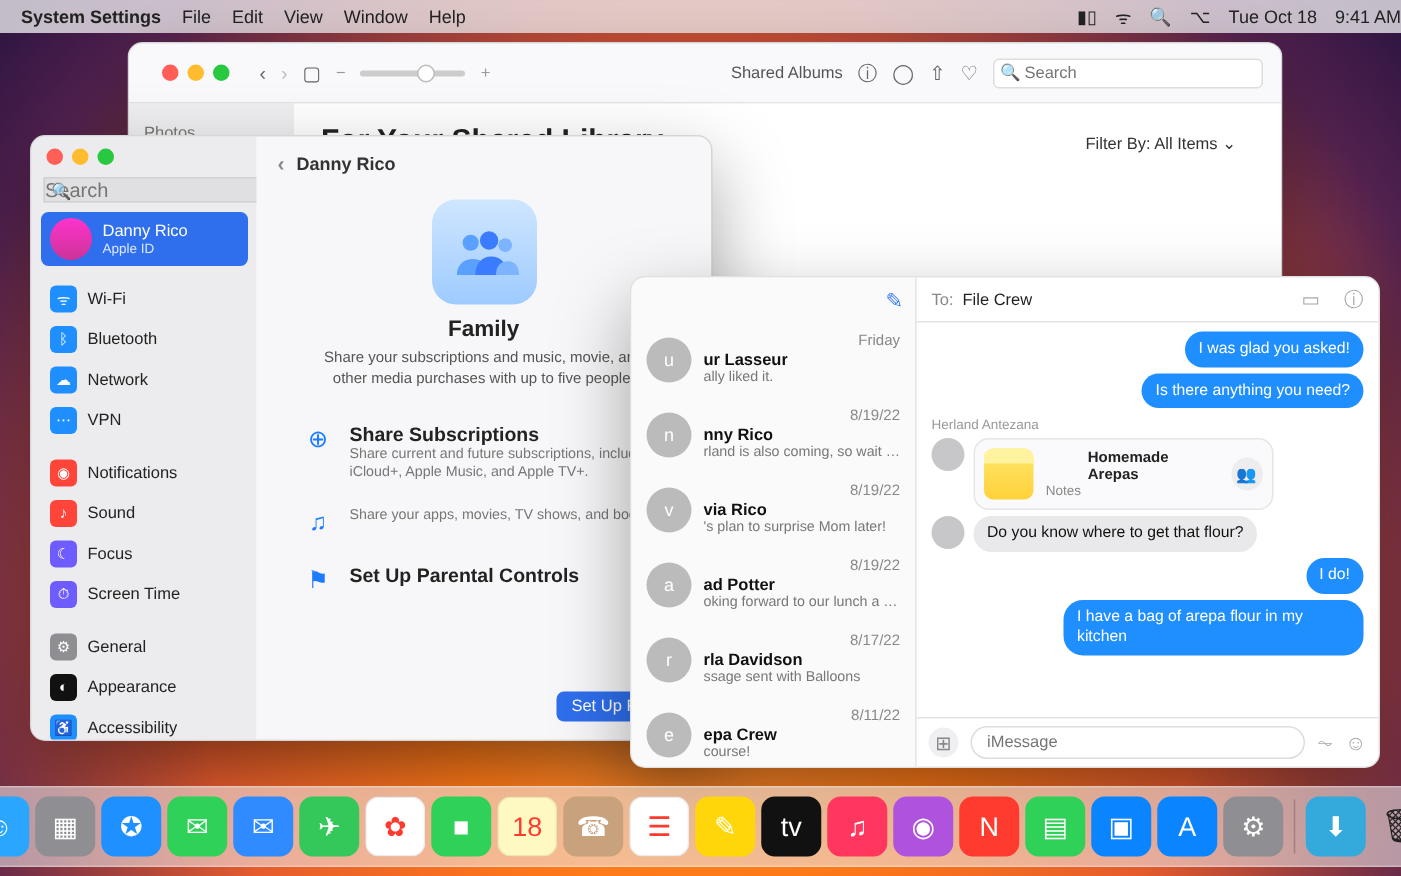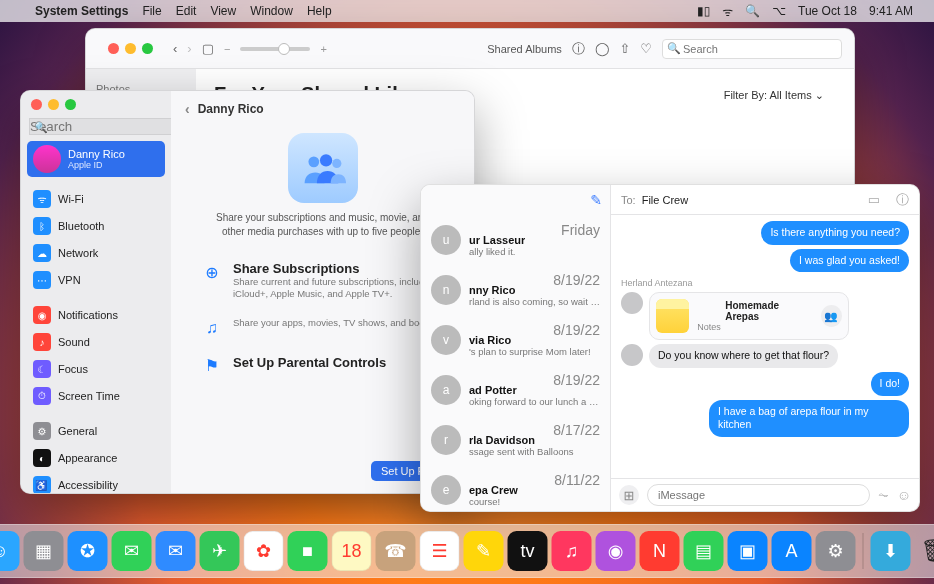--- a/index.html
+++ b/index.html
@@ -1,20 +1,20 @@
 <!DOCTYPE html>
 <html><head>
 <meta charset="utf-8">
 <style>
   * { box-sizing: border-box; margin: 0; padding: 0; }
   html, body { width: 934px; height: 584px; overflow: hidden; font-family: -apple-system, "Helvetica Neue", Arial, sans-serif; font-size: 11px; color: #222; }
   body { background: radial-gradient(circle at 50% 70%, #ff9a3c 0%, #ff7a18 30%, #e65c2e 55%, #53224e 85%, #2a1340 100%); position: relative; }
 
   
-  .menubar { position: absolute; top:0; left:0; right:0; height:22px; background: rgba(245,245,247,0.75); backdrop-filter: blur(10px); display:flex; align-items:center; padding:0 21px; gap:14px; font-size:12px; }
+  .menubar { position: absolute; top:0; left:0; right:0; height:22px; background: rgba(245,245,247,0.75); backdrop-filter: blur(10px); display:flex; align-items:center; padding:0 0; gap:14px; font-size:12px; }
   .menubar .apple { font-size:14px; }
   .menubar .spacer { flex:1; }
   .menubar .right { display:flex; gap:12px; align-items:center; font-size:12px; }
   .menubar .bold { font-weight:600; }
 
   
   .window { position:absolute; background:#fff; border-radius:10px; box-shadow:0 20px 50px rgba(0,0,0,0.35); overflow:hidden; border:1px solid rgba(0,0,0,0.12); }
   .traffic { display:flex; gap:6px; padding:8px 10px; }
   .dot { width:11px; height:11px; border-radius:50%; }
   .dot.r{background:#ff5f57;} .dot.y{background:#febc2e;} .dot.g{background:#28c840;}
@@ -73,21 +73,21 @@
   
   #messages { top:184px; left:420px; width:500px; height:328px; background:#fff;}
   #messages .mside{position:absolute;top:0;left:0;width:190px;bottom:0;background:#fafafb;border-right:1px solid #e4e4e6;}
   #messages .mside .top{height:30px;display:flex;align-items:center;justify-content:flex-end;padding:0 8px;}
   .compose{color:#3a7bff;font-size:14px;}
   .convo{display:flex;gap:8px;padding:7px 10px;border-bottom:1px solid transparent;align-items:center;}
   .convo .av{width:30px;height:30px;border-radius:50%;background:#bbb;flex-shrink:0;display:flex;align-items:center;justify-content:center;color:#fff;font-size:12px;}
   .convo .ctext{flex:1;min-width:0;}
   .convo .line1{display:flex;justify-content:space-between;font-size:11px;}
   .convo .name{font-weight:700;color:#111;white-space:nowrap;overflow:hidden;text-overflow:ellipsis;max-width:100px;margin-top:12px;}
-  .convo .date{color:#888;font-size:14px;}
+  .convo .date{color:#888;font-size:10px;}
   .convo .preview{font-size:9.5px;color:#777;white-space:nowrap;overflow:hidden;text-overflow:ellipsis;}
   #messages .mconv{position:absolute;top:0;left:190px;right:0;bottom:0;display:flex;flex-direction:column;}
   .mheader{height:30px;border-bottom:1px solid #e4e4e6;display:flex;align-items:center;padding:0 10px;gap:6px;font-size:11px;}
   .mheader .to{color:#888;}
   .mheader .spacer{flex:1;}
   .mheader .hicon{color:#aaa;font-size:13px;margin-left:10px;}
   .msgs{flex:1;overflow-y:auto;padding:6px 10px;display:flex;flex-direction:column;gap:4px;}
   .bubble{max-width:200px;padding:5px 9px;border-radius:13px;font-size:10.5px;line-height:1.3;}
   .in{background:#e9e9eb;color:#111;align-self:flex-start;}
   .out{background:#1f8fff;color:#fff;align-self:flex-end;}
@@ -267,20 +267,21 @@
       <div class="famicon">
         <svg viewBox="0 0 60 40">
             <circle cx="18" cy="12" r="7" fill="#5aa0ff"></circle>
             <circle cx="34" cy="10" r="8" fill="#3a7bff"></circle>
             <circle cx="48" cy="14" r="6" fill="#7db4ff"></circle>
             <path d="M6 40c0-9 6-14 14-14s12 5 12 14" fill="#5aa0ff"></path>
             <path d="M22 40c0-10 6-16 14-16s14 6 14 16" fill="#3a7bff"></path>
             <path d="M40 40c0-8 4-12 10-12s10 4 10 12" fill="#7db4ff"></path>
           </svg>
       </div>
+      <h2>Family</h2>
       <div class="desc">Share your subscriptions and music, movie, and other media purchases with up to five people.</div>
       <div id="famrows">
           <div class="frow">
             <div class="fic">⊕</div>
             <div>
               <div class="ft">Share Subscriptions</div>
               <div class="fd">Share current and future subscriptions, including iCloud+, Apple Music, and Apple TV+.</div>
             </div>
           </div>
           <div class="frow">
@@ -371,22 +372,22 @@
   </div>
   <div class="mconv">
     <div class="mheader">
       <span class="to">To:</span>
       <span>File Crew</span>
       <span class="spacer"></span>
       <span class="hicon">▭</span>
       <span class="hicon">ⓘ</span>
     </div>
     <div class="msgs" id="msgs">
+        <div class="bubble out">I was glad you asked!</div>
         <div class="bubble out">Is there anything you need?</div>
-        <div class="bubble out">I was glad you asked!</div>
         <div class="sender">Herland Antezana</div>
         <div class="inwrap">
           <div class="av"></div>
           <div class="note">
             <div class="noteicon"></div>
             <div>
               <div class="ntitle">Homemade Arepas</div>
               <div class="nsub">Notes</div>
             </div>
             <div class="plus">👥</div>

